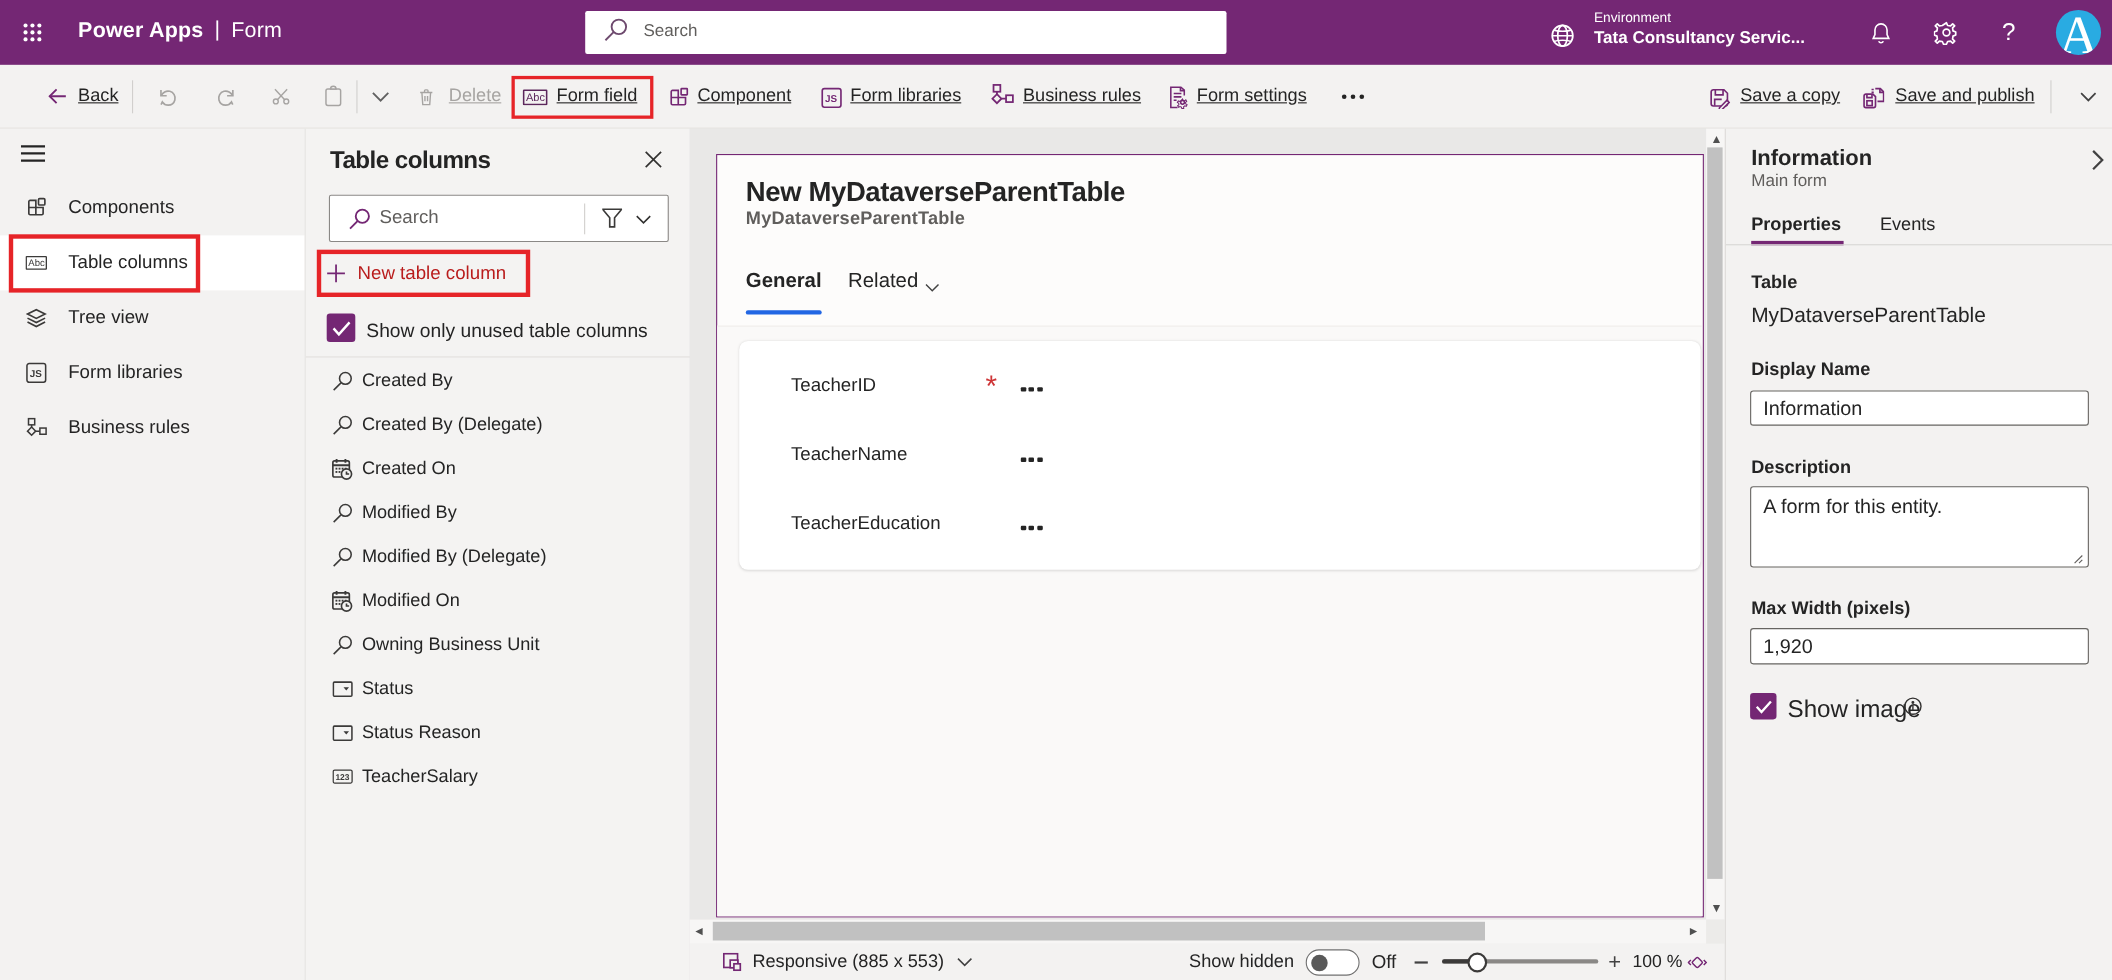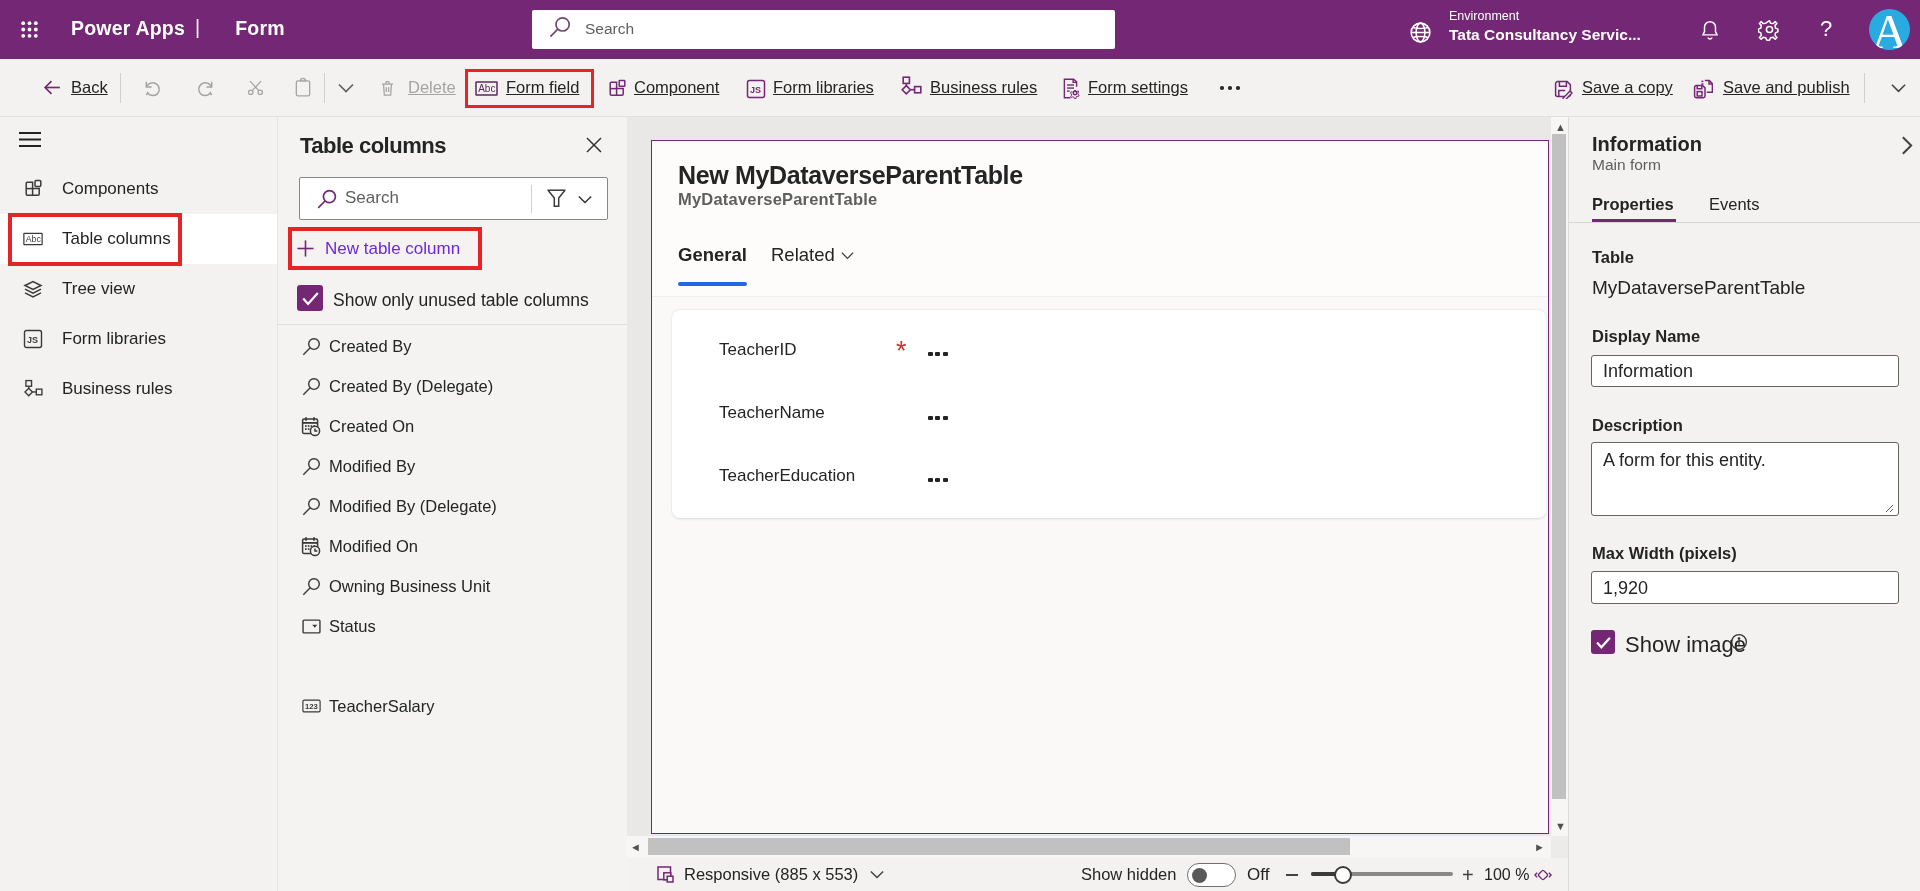--- a/index.html
+++ b/index.html
@@ -3,21 +3,21 @@
 <meta charset="utf-8">
 <style>
   * { margin:0; padding:0; box-sizing:border-box; }
   html,body { width:1920px; height:891px; overflow:hidden; font-family:"Liberation Sans", sans-serif; }
   .abs { position:absolute; }
   body { position:relative; background:#e9e8e7; }
   
   #topbar { position:absolute; left:0; top:0; width:1920px; height:59px; background:#742774; color:#fff; }
   #topbar .brand { position:absolute; left:71px; top:17px; font-size:19.5px; font-weight:700; letter-spacing:0.2px; }
   #topbar .brand .sep { font-weight:400; padding:0 10px; position:relative; top:-1px; }
-  #topbar .brand .mod { font-weight:700;margin-left:25px; }
+  #topbar .brand .mod { font-weight:400; }
   #tsearch { position:absolute; left:532px; top:10px; width:583px; height:39px; background:#fff; border-radius:2px; }
   #tsearch .mag { position:absolute; left:17px; top:6px; }
   #tsearch .ph { position:absolute; left:53px; top:10px; font-size:15.5px; color:#605e5c; }
   .envblock { position:absolute; left:1449px; top:9px; color:#fff; }
   .envblock .l1 { font-size:12.5px; }
   .envblock .l2 { font-size:15.5px; font-weight:700; margin-top:3px; }
   #avatar { position:absolute; left:1869px; top:9px; width:41px; height:41px; border-radius:50%; background:#29abe2; color:#fff; overflow:hidden; font-family:"Liberation Serif",serif; display:flex; align-items:center; justify-content:center; font-size:49px; font-weight:400; padding-top:3px; }
   
   #cmdbar { position:absolute; left:0; top:59px; width:1920px; height:58px; background:#f3f2f1; border-bottom:1px solid #e3e1df; }
   .cmditem { position:absolute; top:0; height:57px; display:flex; align-items:center; font-size:16.5px; color:#242424;text-decoration:underline; }
@@ -30,34 +30,34 @@
   .navitem .ic { width:20px; margin-left:23px; margin-right:19px; display:flex; color:#3b3a39; }
   .navsel { background:#fff; }
   
   .redbox { position:absolute; border:4px solid #e62428; }
   
   #panel { position:absolute; left:277px; top:117px; width:350px; height:774px; background:#f4f3f2; border-left:1px solid #e7e5e3; }
   #panel h2 { position:absolute; left:22px; top:15.5px; font-size:22px; font-weight:700; color:#242424; letter-spacing:-0.5px; }
   #pclose { position:absolute; left:308px; top:20px; color:#323130; }
   #psearch { position:absolute; left:21px; top:60px; width:309px; height:43px; background:#fff; border:1px solid #8a8886; border-radius:2px; }
   #psearch .ph { position:absolute; left:45px; top:10px; font-size:17px; color:#605e5c; }
-  #newcol { position:absolute; left:18px; top:110px; height:43px; display:flex; align-items:center; font-size:17px; color:#6d28d9; }
+  #newcol { position:absolute; left:18px; top:110px; height:43px; display:flex; align-items:center; font-size:17px; color:#b91c1c; }
   .pcheck { position:absolute; left:19px; top:168px; width:26px; height:26px; background:#742774; border-radius:3px; display:flex; align-items:center; justify-content:center; }
   #panel .chklabel { position:absolute; left:55px; top:173px; font-size:17.5px; color:#242424; }
   #pdivider { position:absolute; left:0px; top:207px; width:350px; height:1px; background:#e1dfdd; }
   .colitem { position:absolute; left:0; width:350px; height:40px; display:flex; align-items:center; font-size:16.5px; color:#242424; }
   .colitem .ic { width:20px; margin-left:23px; margin-right:8px; display:flex; justify-content:center; color:#3b3a39; }
   
   #canvas { position:absolute; left:627px; top:117px; width:941px; height:774px; background:#e9e8e7; }
   #form { position:absolute; left:24px; top:23px; width:898px; height:694px; background:#fdfcfb; border:1.5px solid #742774; }
   #form .title { position:absolute; left:26px; top:19.5px; font-size:25px; font-weight:700; color:#242424; letter-spacing:-0.35px; }
   #form .subtitle { position:absolute; left:26px; top:48.5px; font-size:16.5px; font-weight:700; color:#605e5c; letter-spacing:0.2px; }
   #form .tabs { position:absolute; left:26px; top:103px; font-size:18.5px; color:#242424; }
   #form .tabgen { font-weight:700; }
-  #form .tabrel { position:absolute; left:93px; top:0px; display:flex; align-items:center; white-space:nowrap; }
+  #form .tabrel { position:absolute; left:93px; top:0px; display:flex; align-items:flex-end; white-space:nowrap; }
   #tabline { position:absolute; left:26px; top:141px; width:69px; height:3.5px; background:#2266e3; border-radius:2px; }
   #formbody { position:absolute; left:0; top:155px; width:895px; height:536.5px; background:#faf9f8; border-top:1px solid #f0eeec; }
   #card { position:absolute; left:20px; top:13px; width:874px; height:208px; background:#fff; border-radius:8px; box-shadow:0 0.5px 2.5px rgba(0,0,0,0.13); }
   .frow { position:absolute; left:47px; font-size:17px; color:#242424; }
   .fdash { position:absolute; left:256px; display:flex; gap:2.6px; } .fdash i { width:4.8px; height:3.6px; background:#242424; border-radius:1px; }
   .fstar { color:#ce3537; font-size:27px; }
   
   #vsb { position:absolute; left:924px; top:0; width:17px; height:719px; background:#f7f6f5; }
   #vsb .thumb { position:absolute; left:1px; top:17px; width:14px; height:665px; background:#c1c1c1; }
   #hsb { position:absolute; left:0px; top:719px; width:941px; height:22px; background:#f7f6f5; }
@@ -379,20 +379,26 @@
           <circle cx="12.6" cy="7.4" r="5.6"></circle>
           <line x1="8.4" y1="11.6" x2="1.4" y2="18.6"></line>
         </svg>
       </span>Owning Business Unit</div>
   <div class="colitem" style="top:489px"><span class="ic">
         <svg width="19" height="15" viewBox="0 0 20 16" fill="none" stroke="#3b3a39" stroke-width="1.5">
           <rect x="1" y="1.2" width="18" height="13.6" rx="1"></rect>
           <polygon points="10.8,6.2 16.2,6.2 13.5,9.3" fill="#3b3a39" stroke="none"></polygon>
         </svg>
       </span>Status</div>
+  <div class="colitem" style="top:529px"><span class="ic">
+        <svg width="19" height="15" viewBox="0 0 20 16" fill="none" stroke="#3b3a39" stroke-width="1.5">
+          <rect x="1" y="1.2" width="18" height="13.6" rx="1"></rect>
+          <polygon points="10.8,6.2 16.2,6.2 13.5,9.3" fill="#3b3a39" stroke="none"></polygon>
+        </svg>
+      </span>Status Reason</div>
   <div class="colitem" style="top:569px"><span class="ic">
         <svg width="19" height="14" viewBox="0 0 21 15" fill="none" stroke="#3b3a39" stroke-width="1.3">
           <rect x="1" y="1" width="19" height="13" rx="1.5"></rect>
           <text x="3.2" y="11" font-size="8.5" font-weight="bold" fill="#3b3a39" stroke="none" font-family="Liberation Sans">123</text>
         </svg>
       </span>TeacherSalary</div>
 </div>
 
 <div id="canvas">
   <div id="form">

